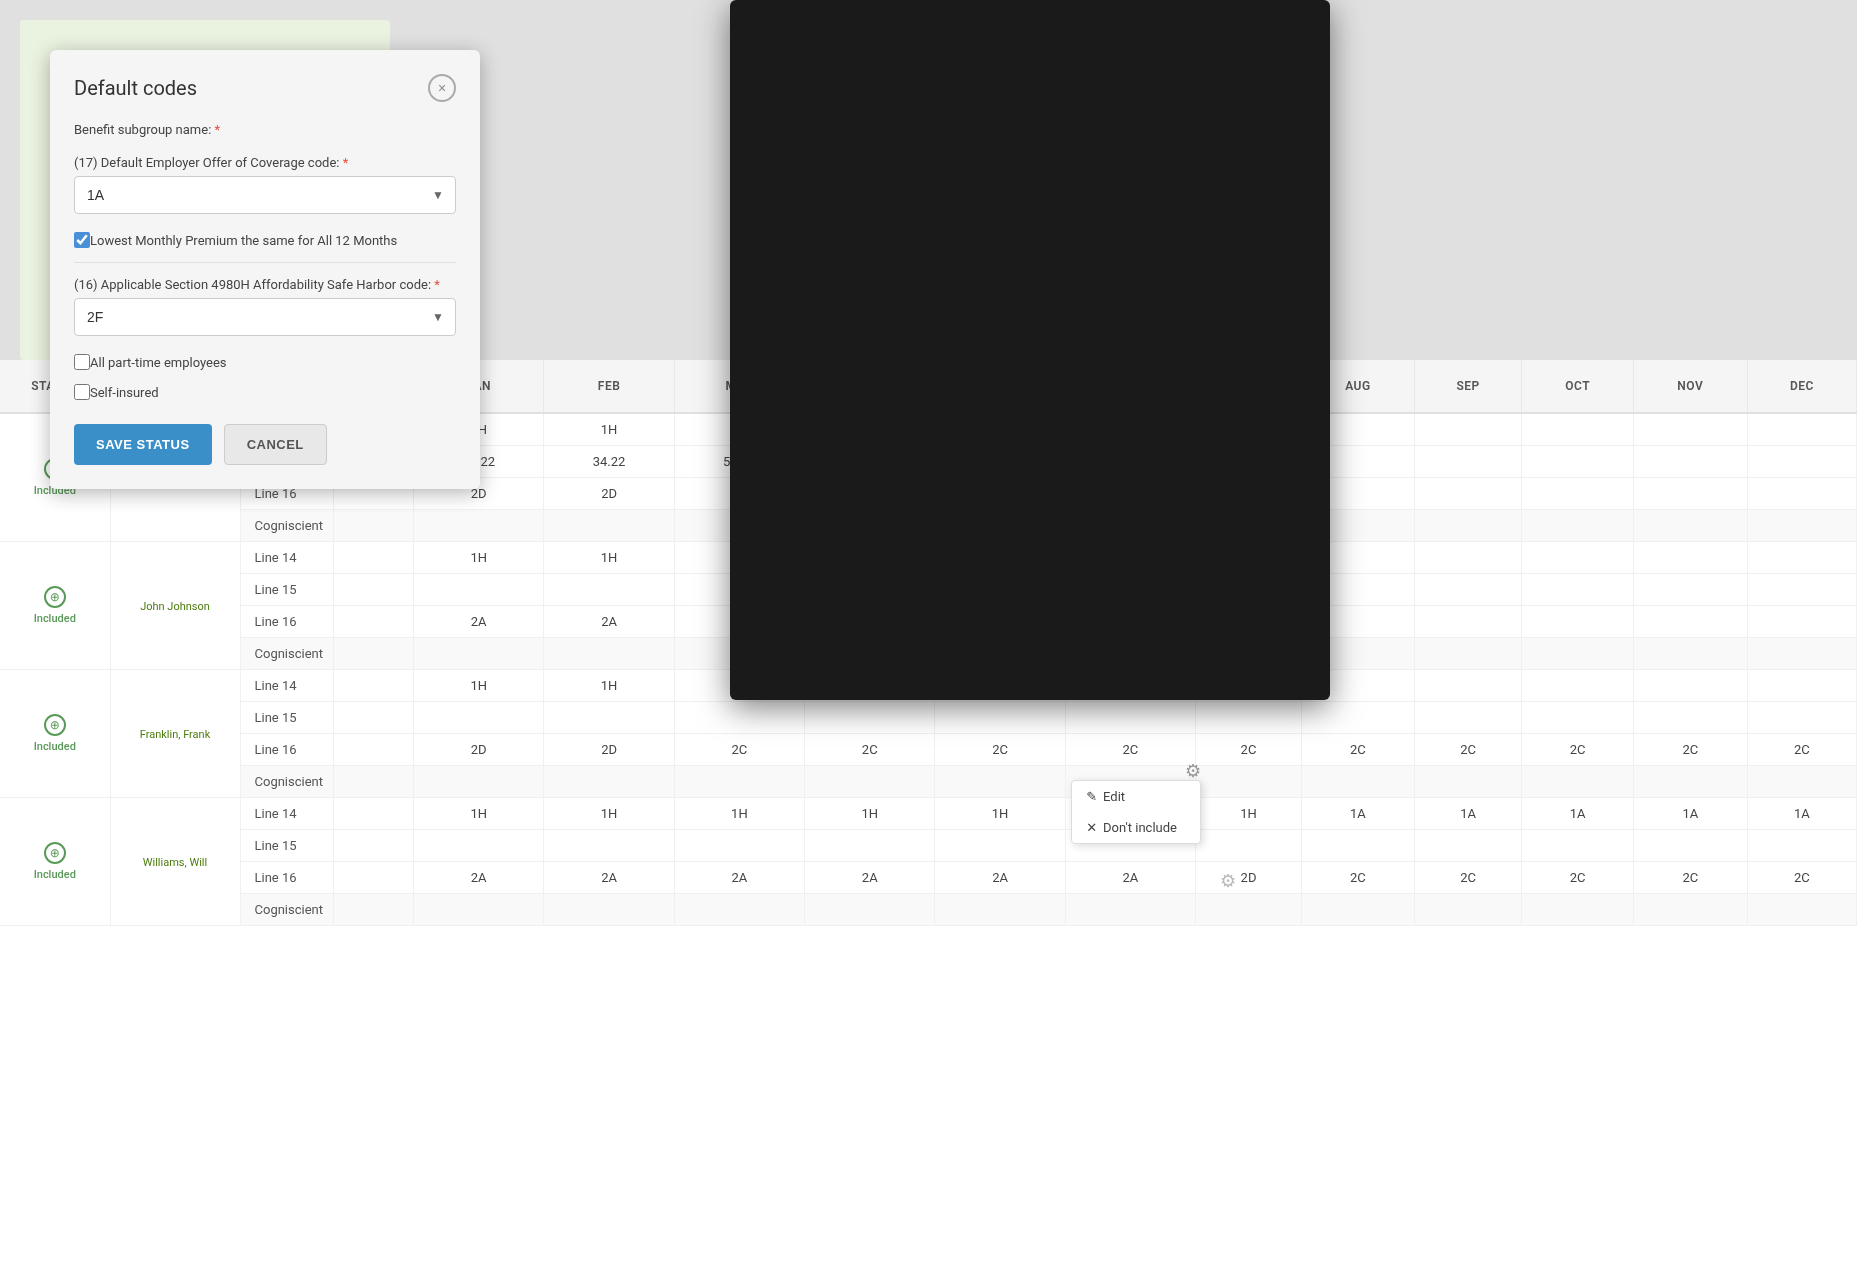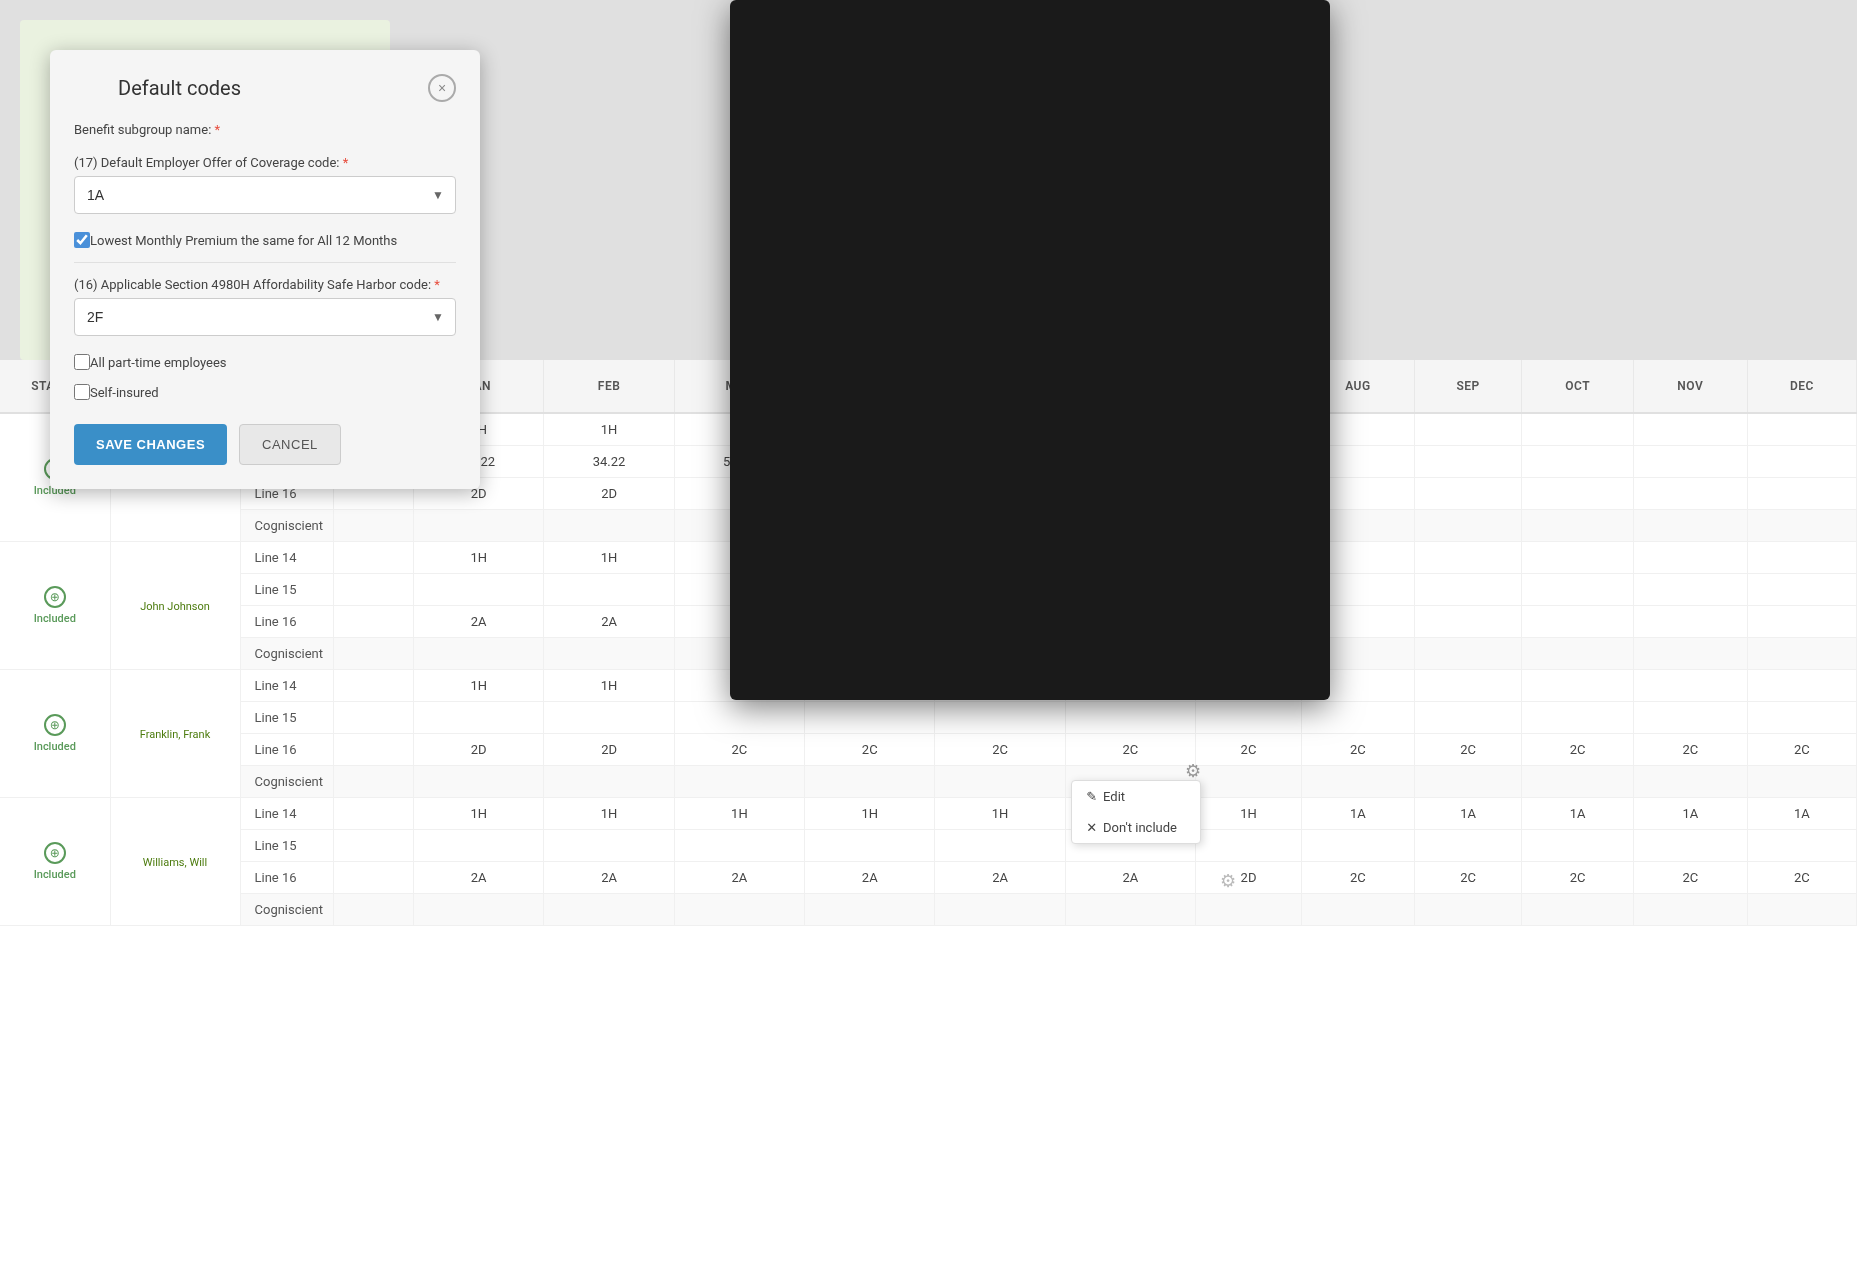--- a/index.html
+++ b/index.html
@@ -171,21 +171,20 @@
       box-shadow: 0 4px 20px rgba(0,0,0,0.3);
       z-index: 200;
       padding: 24px;
     }
 
     .modal-header {
       display: flex;
       justify-content: space-between;
       align-items: center;
       margin-bottom: 20px;
-      margin-left: 44px;
     }
 
     .modal-title {
       font-size: 20px;
       font-weight: 400;
       color: #333;
     }
 
     .modal-close {
       width: 28px;
@@ -300,21 +299,21 @@
       letter-spacing: 0.5px;
     }
 
     .btn-cancel {
       background: #e8e8e8;
       color: #555;
       border: 1px solid #ccc;
       padding: 12px 22px;
       border-radius: 4px;
       font-size: 13px;
-      font-weight: 400;
+      font-weight: 700;
       cursor: pointer;
       letter-spacing: 0.5px;
     }
 
     .separator {
       border: none;
       border-top: 1px solid #e0e0e0;
       margin: 14px 0;
     }
   </style>
@@ -686,21 +685,21 @@
     <input type="checkbox" class="checkbox-input" id="part-time-chk" style="">
     <label class="checkbox-label" for="part-time-chk">All part-time employees</label>
   </div>
 
   <div class="checkbox-row">
     <input type="checkbox" class="checkbox-input" id="self-insured-chk" style="">
     <label class="checkbox-label" for="self-insured-chk">Self-insured</label>
   </div>
 
   <div class="modal-actions">
-    <button class="btn-save">SAVE CHANGES</button>
+    <button class="btn-save">SAVE STATUS</button>
     <button class="btn-cancel">CANCEL</button>
   </div>
 </div>
 
 <div style="position: absolute; top: 760px; left: 1185px; z-index: 300;">
 
   <span style="color: #999; font-size: 18px; cursor: pointer; display: block; margin-bottom: 4px;">⚙</span>
   <div class="context-menu">
     <div class="context-menu-item">
       <span>✎</span>

